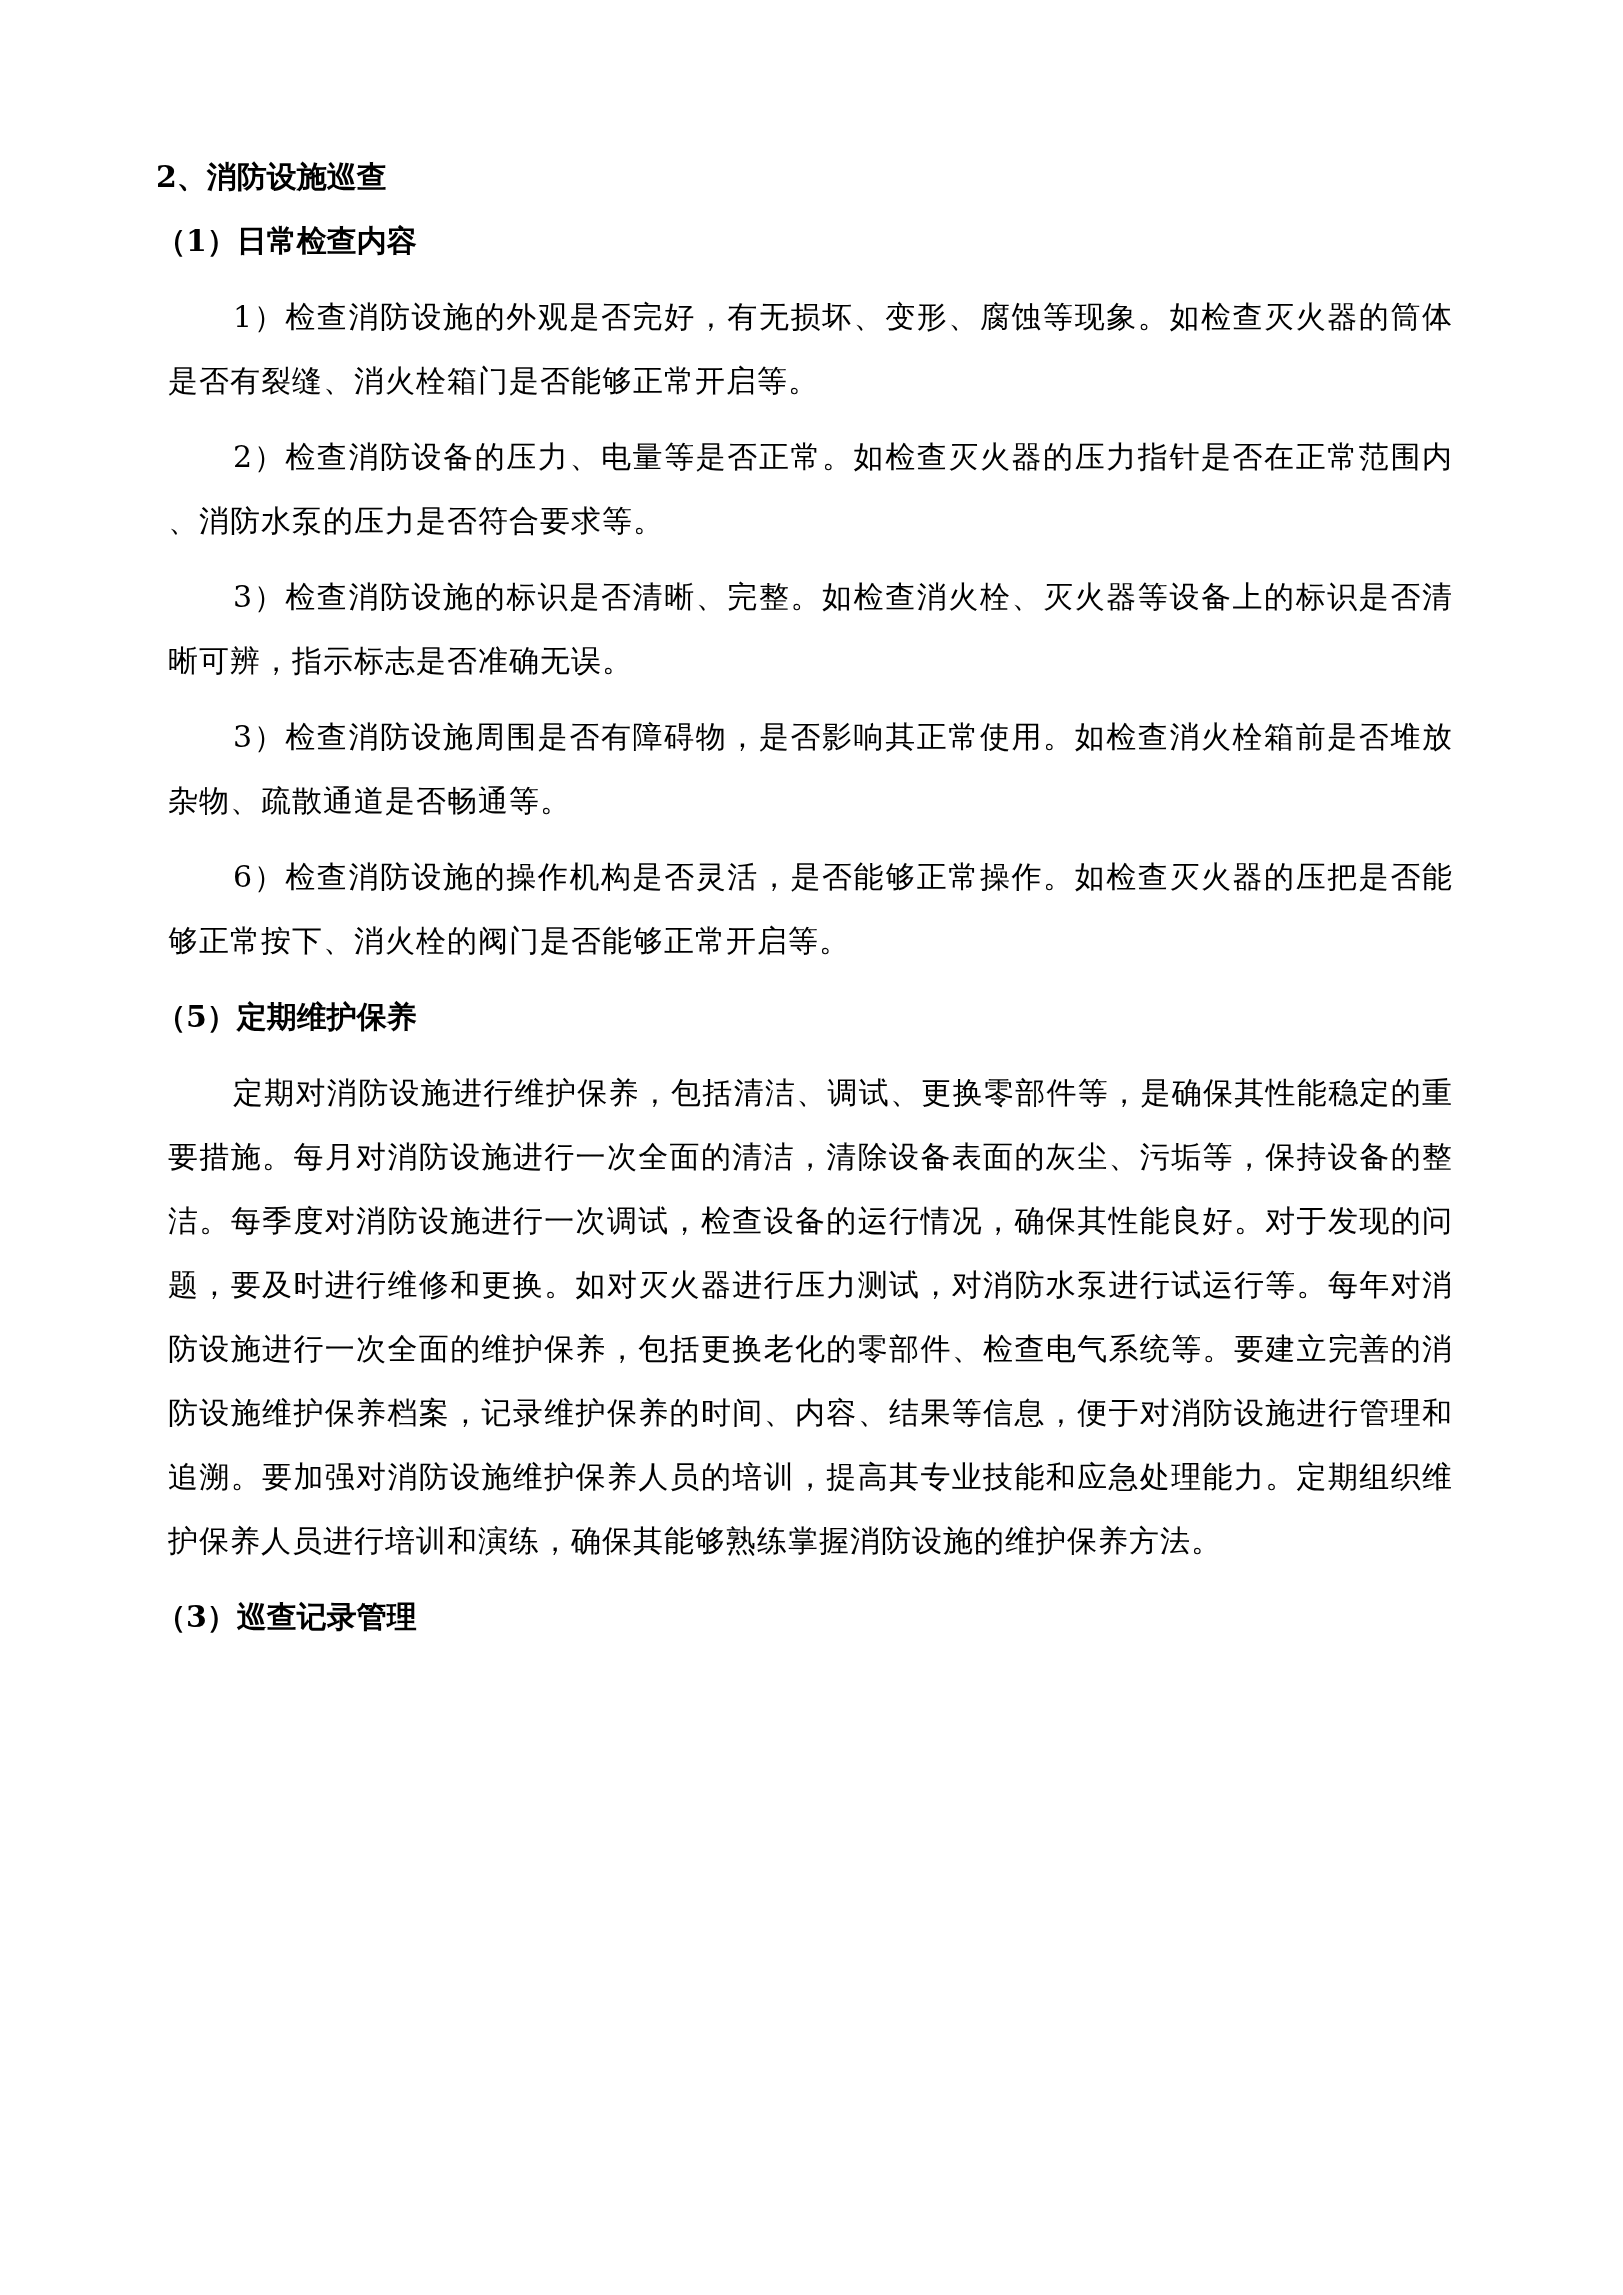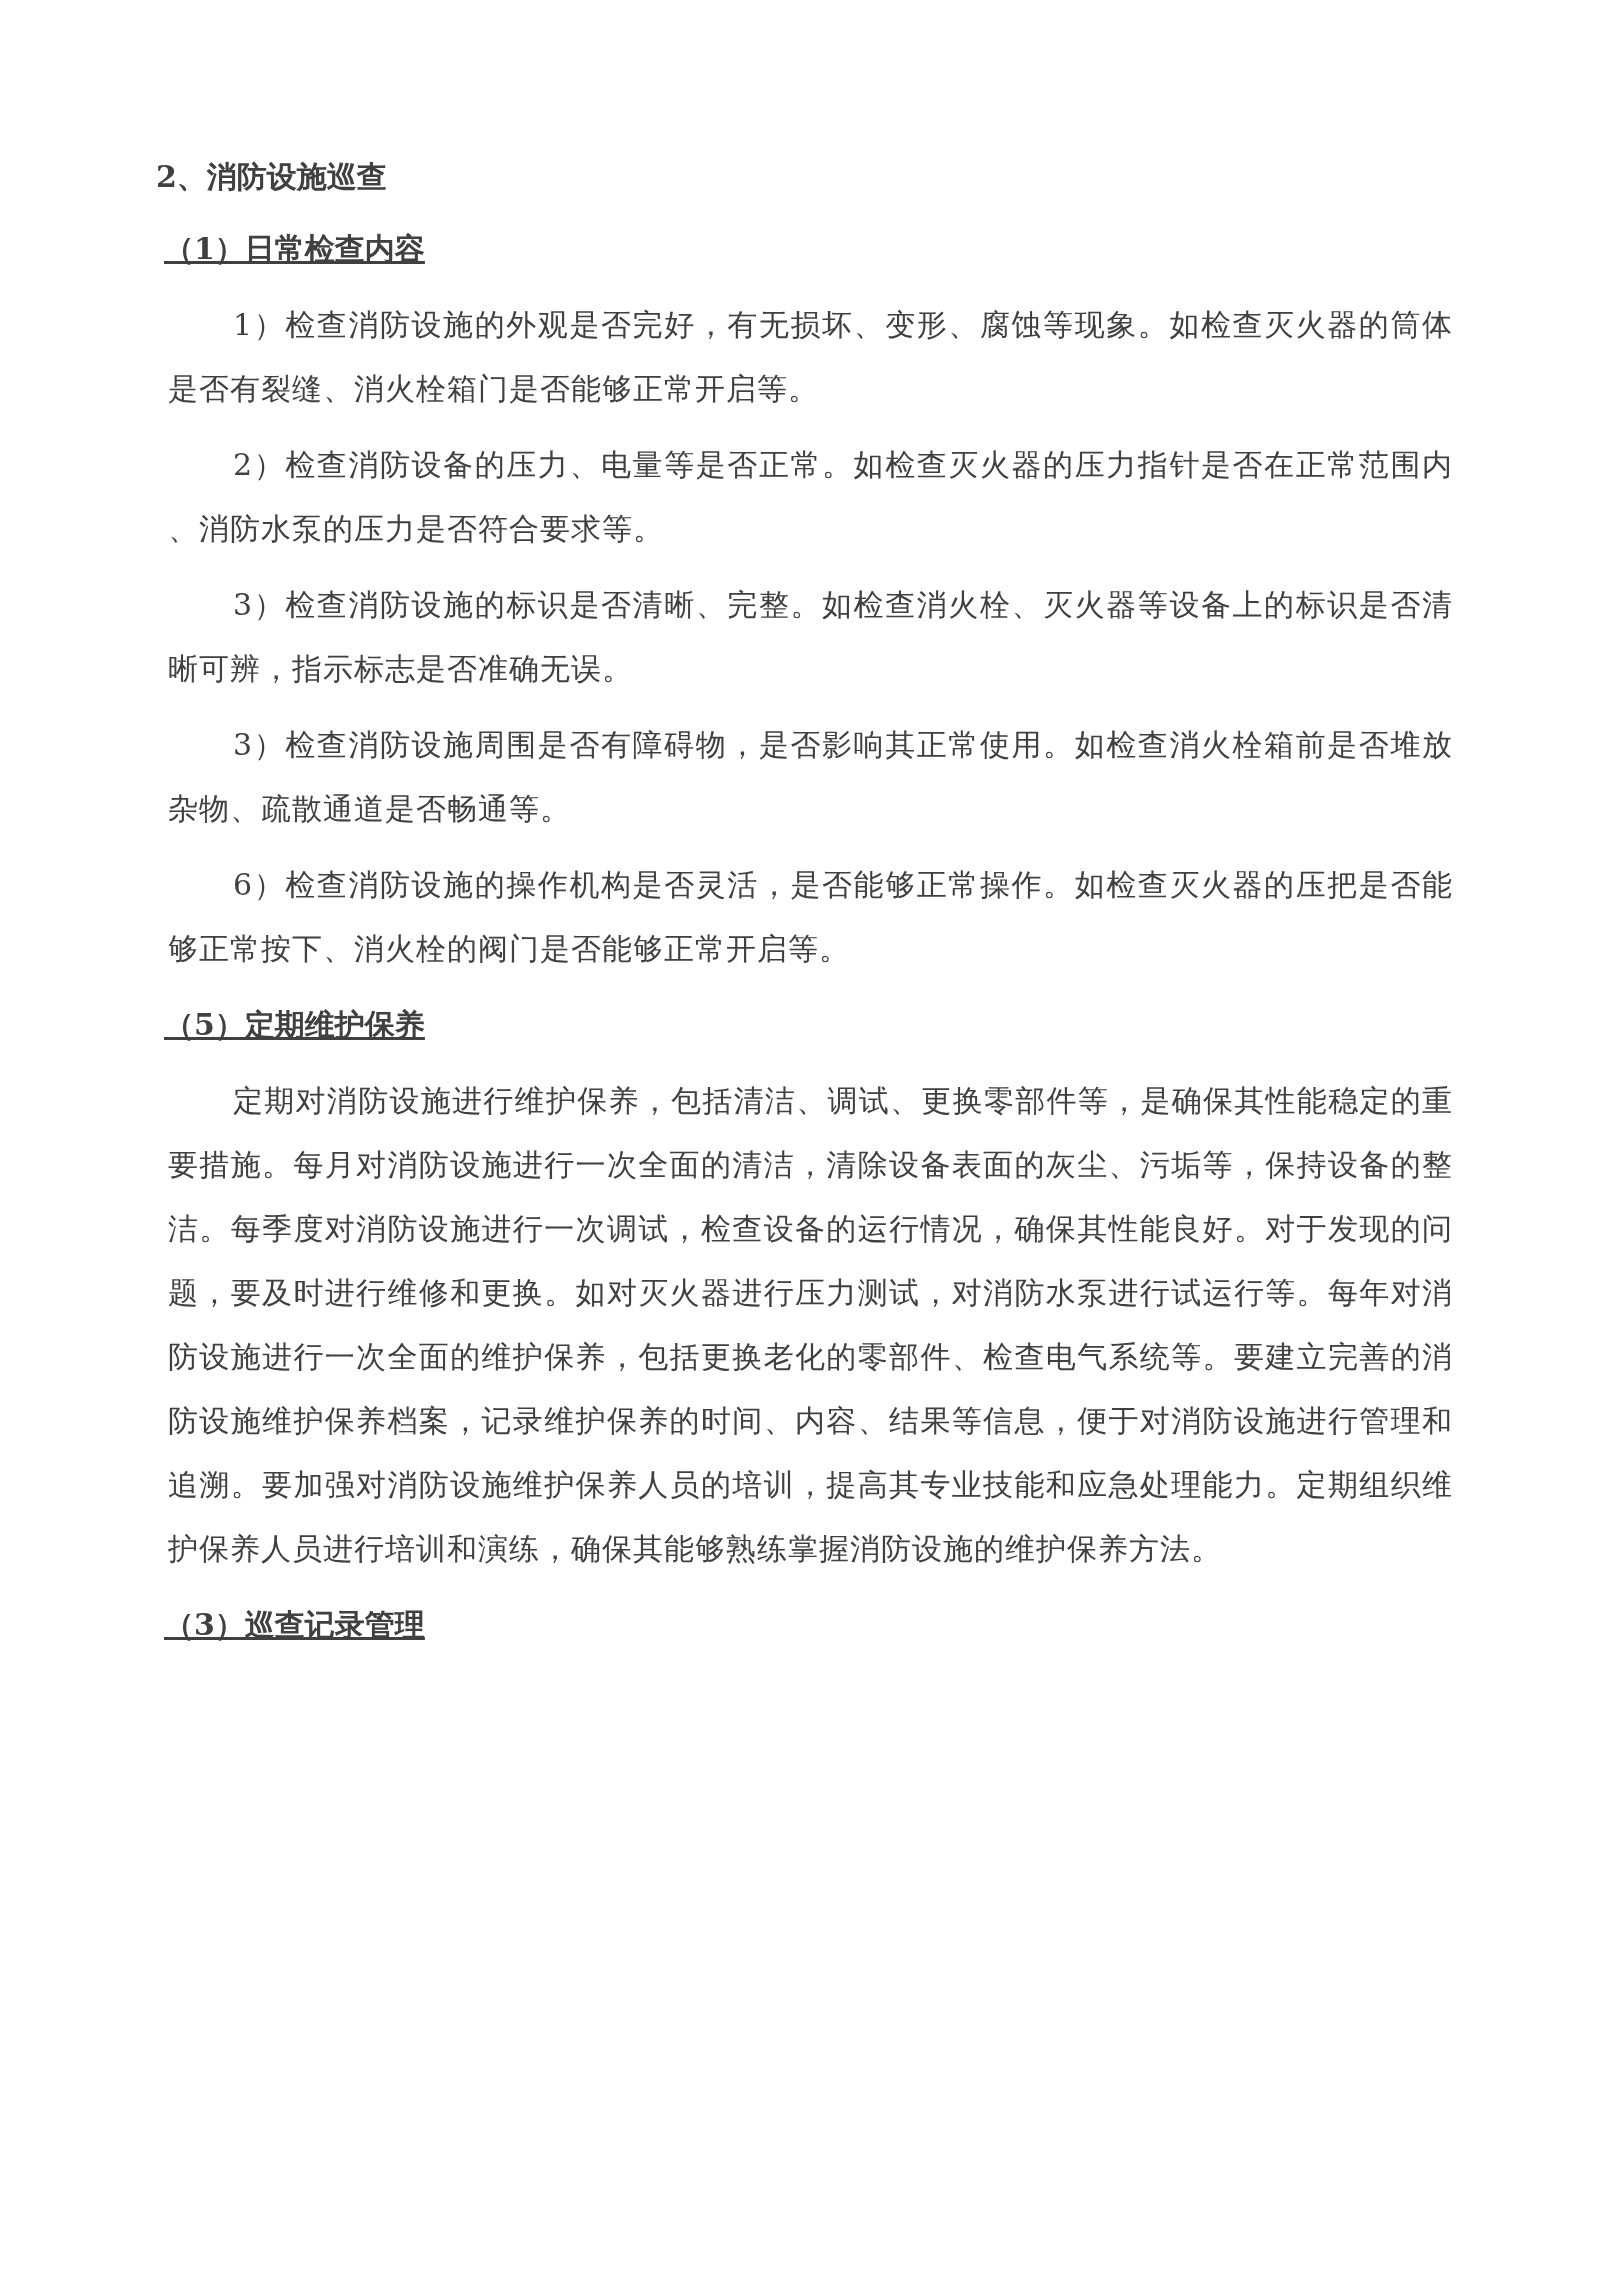--- a/index.html
+++ b/index.html
@@ -19,35 +19,34 @@
       top: 0;
       width: 1623px;
       height: 2295px;
       background: #ffffff;
     }
     .content {
       position: absolute;
       left: 156px;
       top: 145px;
       width: 1309px;
-      color: #404040;
+      color: #000000;
       font-family: "DejaVu Serif", "Liberation Serif", serif;
       font-size: 30px;
       line-height: 64px;
     }
     .h1 {
       font-weight: bold;
       margin: 0;
       white-space: nowrap;
     }
     .h2 {
       font-weight: bold;
-      margin: 8px;
+      margin: 0;
       white-space: nowrap;
-      text-decoration: underline;
     }
     .p {
       margin: 12px;
       text-indent: 65px;
       text-align: justify;
       text-align-last: left;
       letter-spacing: 1px;
       word-break: break-all;
       line-break: anywhere;
     }

